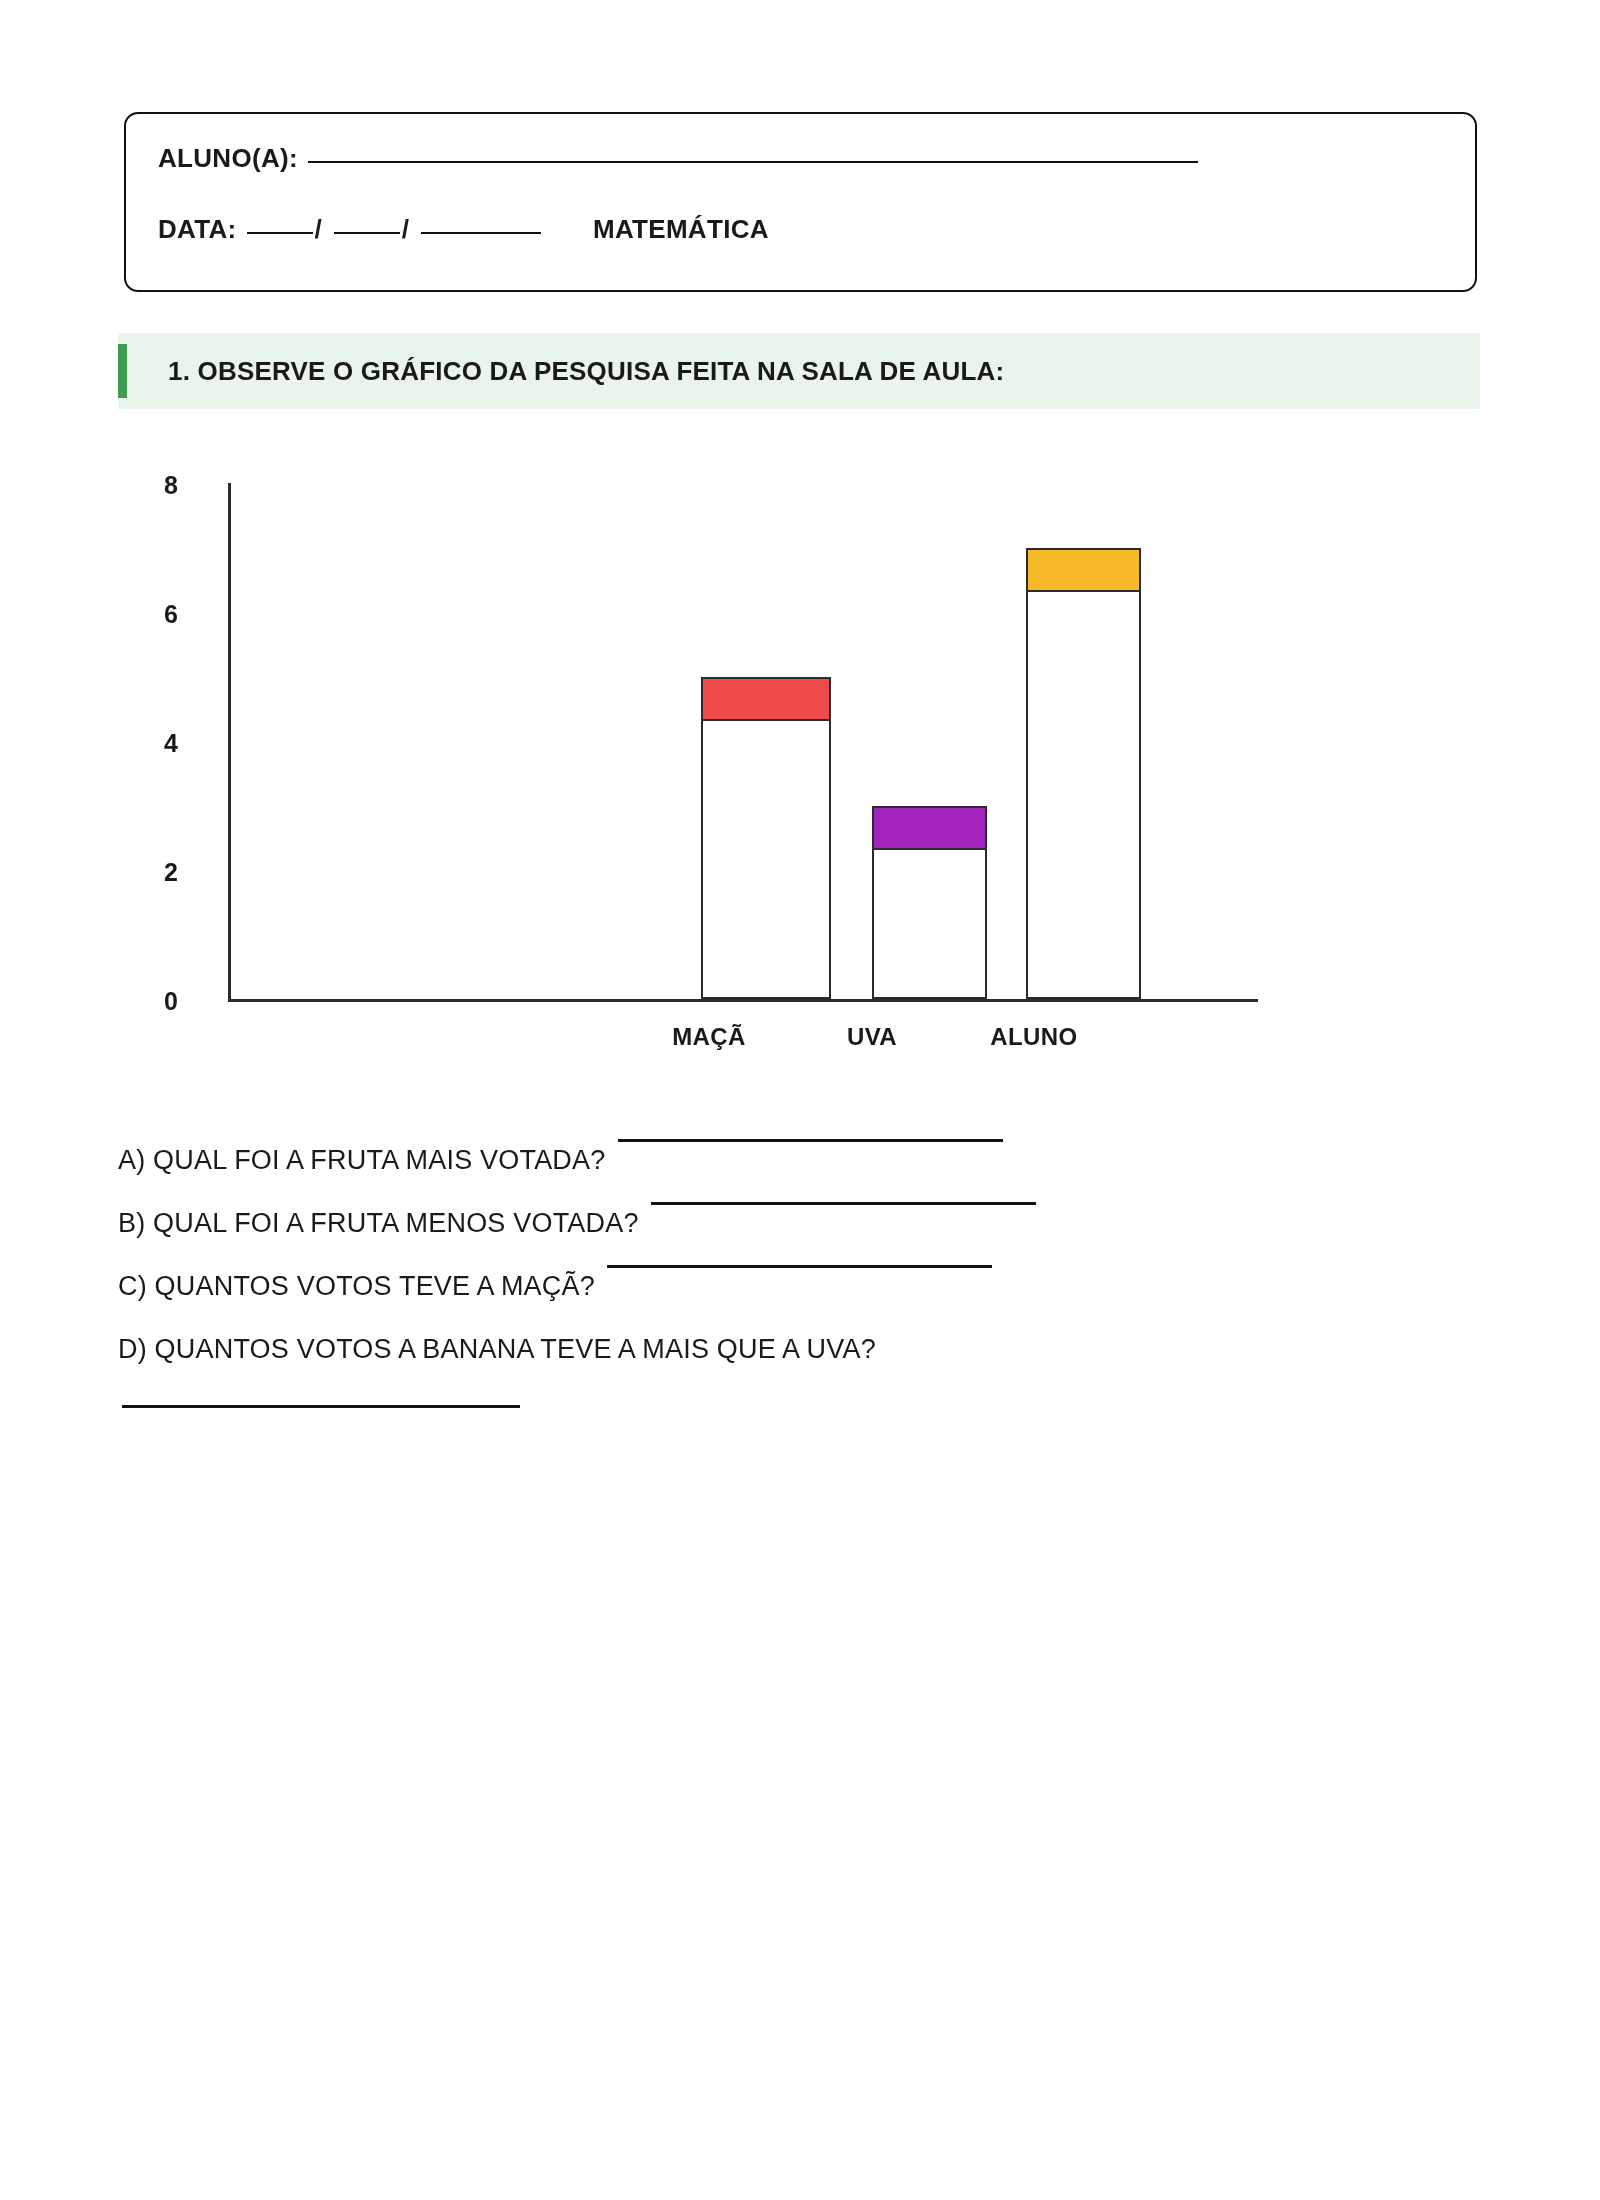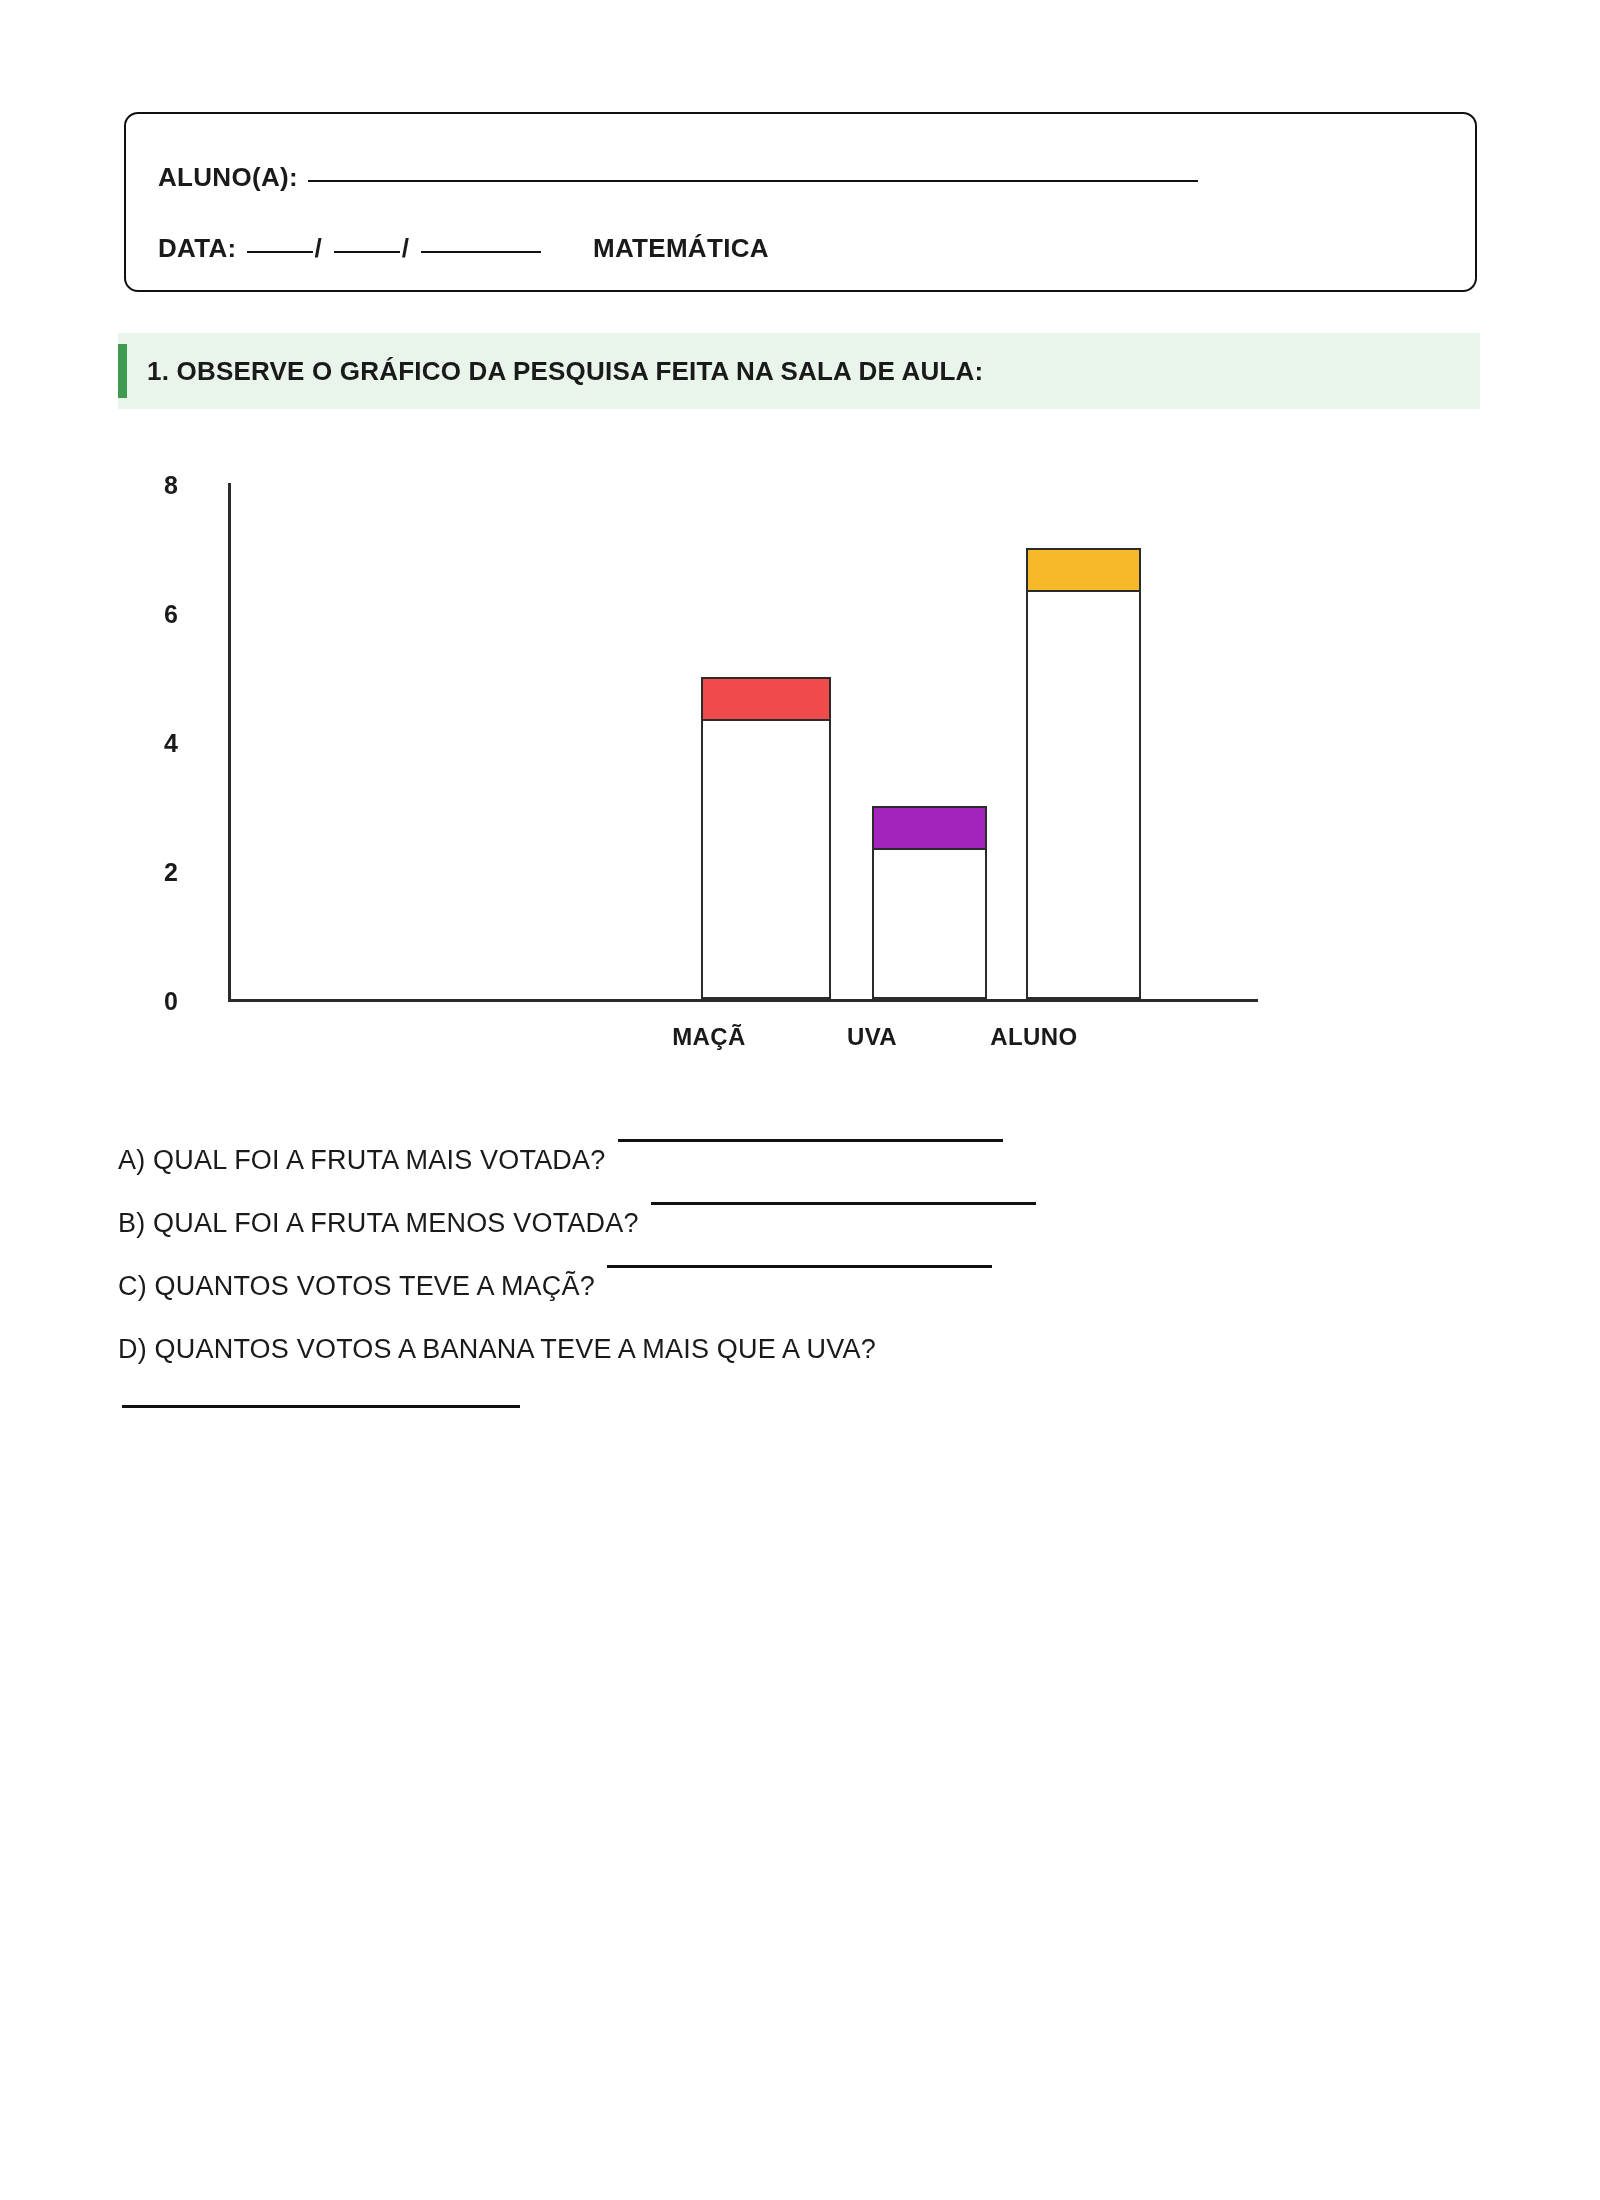--- a/index.html
+++ b/index.html
@@ -33,21 +33,21 @@
     border: 2px solid #111111;
     border-radius: 14px;
     box-sizing: border-box;
     background: #ffffff;
   }
   .header-row {
     display: flex;
     align-items: baseline;
     padding-left: 32px;
   }
-  .header-row.first { margin-top: 48px; }
+  .header-row.first { margin-top: 29px; }
   .header-row.second { margin-top: 40px; }
   .header-label {
     font-size: 26px;
     font-weight: bold;
     letter-spacing: .3px;
     white-space: nowrap;
   }
   .rule {
     display: inline-block;
     border-bottom: 2px solid #111111;
@@ -86,21 +86,21 @@
   }
   .banner-bar {
     width: 9px;
     height: 54px;
     background: #3f9a52;
     margin-left: 0px;
   }
   .banner-text {
     font-size: 26px;
     font-weight: bold;
-    margin-left: 20px;
+    margin-left: 41px;
     letter-spacing: .2px;
   }
 
   
   .chart-wrap {
     position: absolute;
     left: 124px;
     top: 455px;
     width: 1330px;
     height: 630px;

